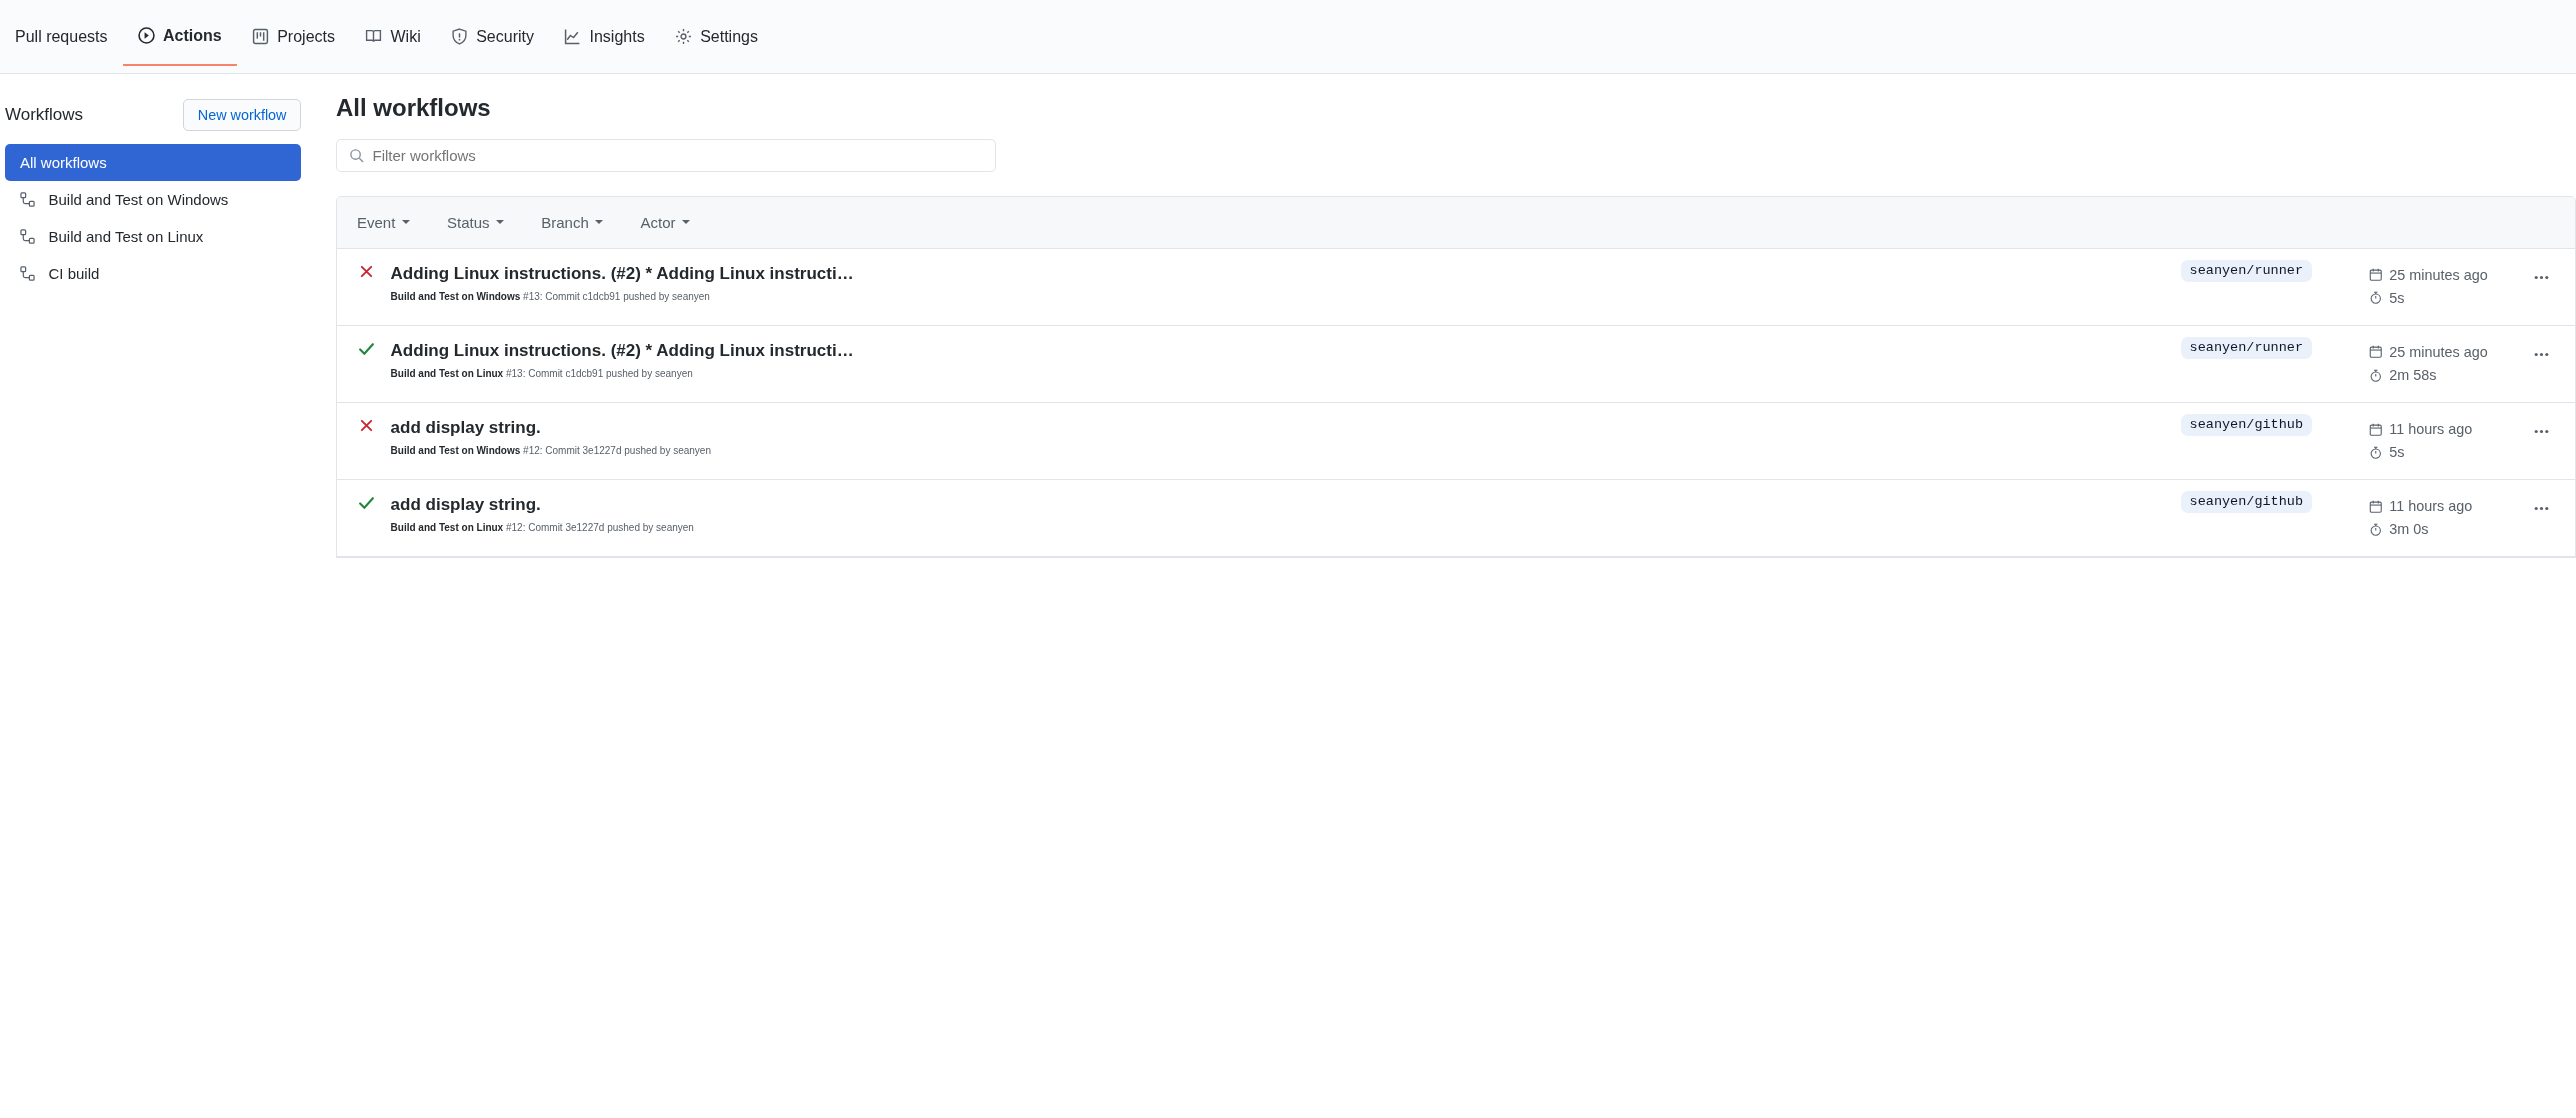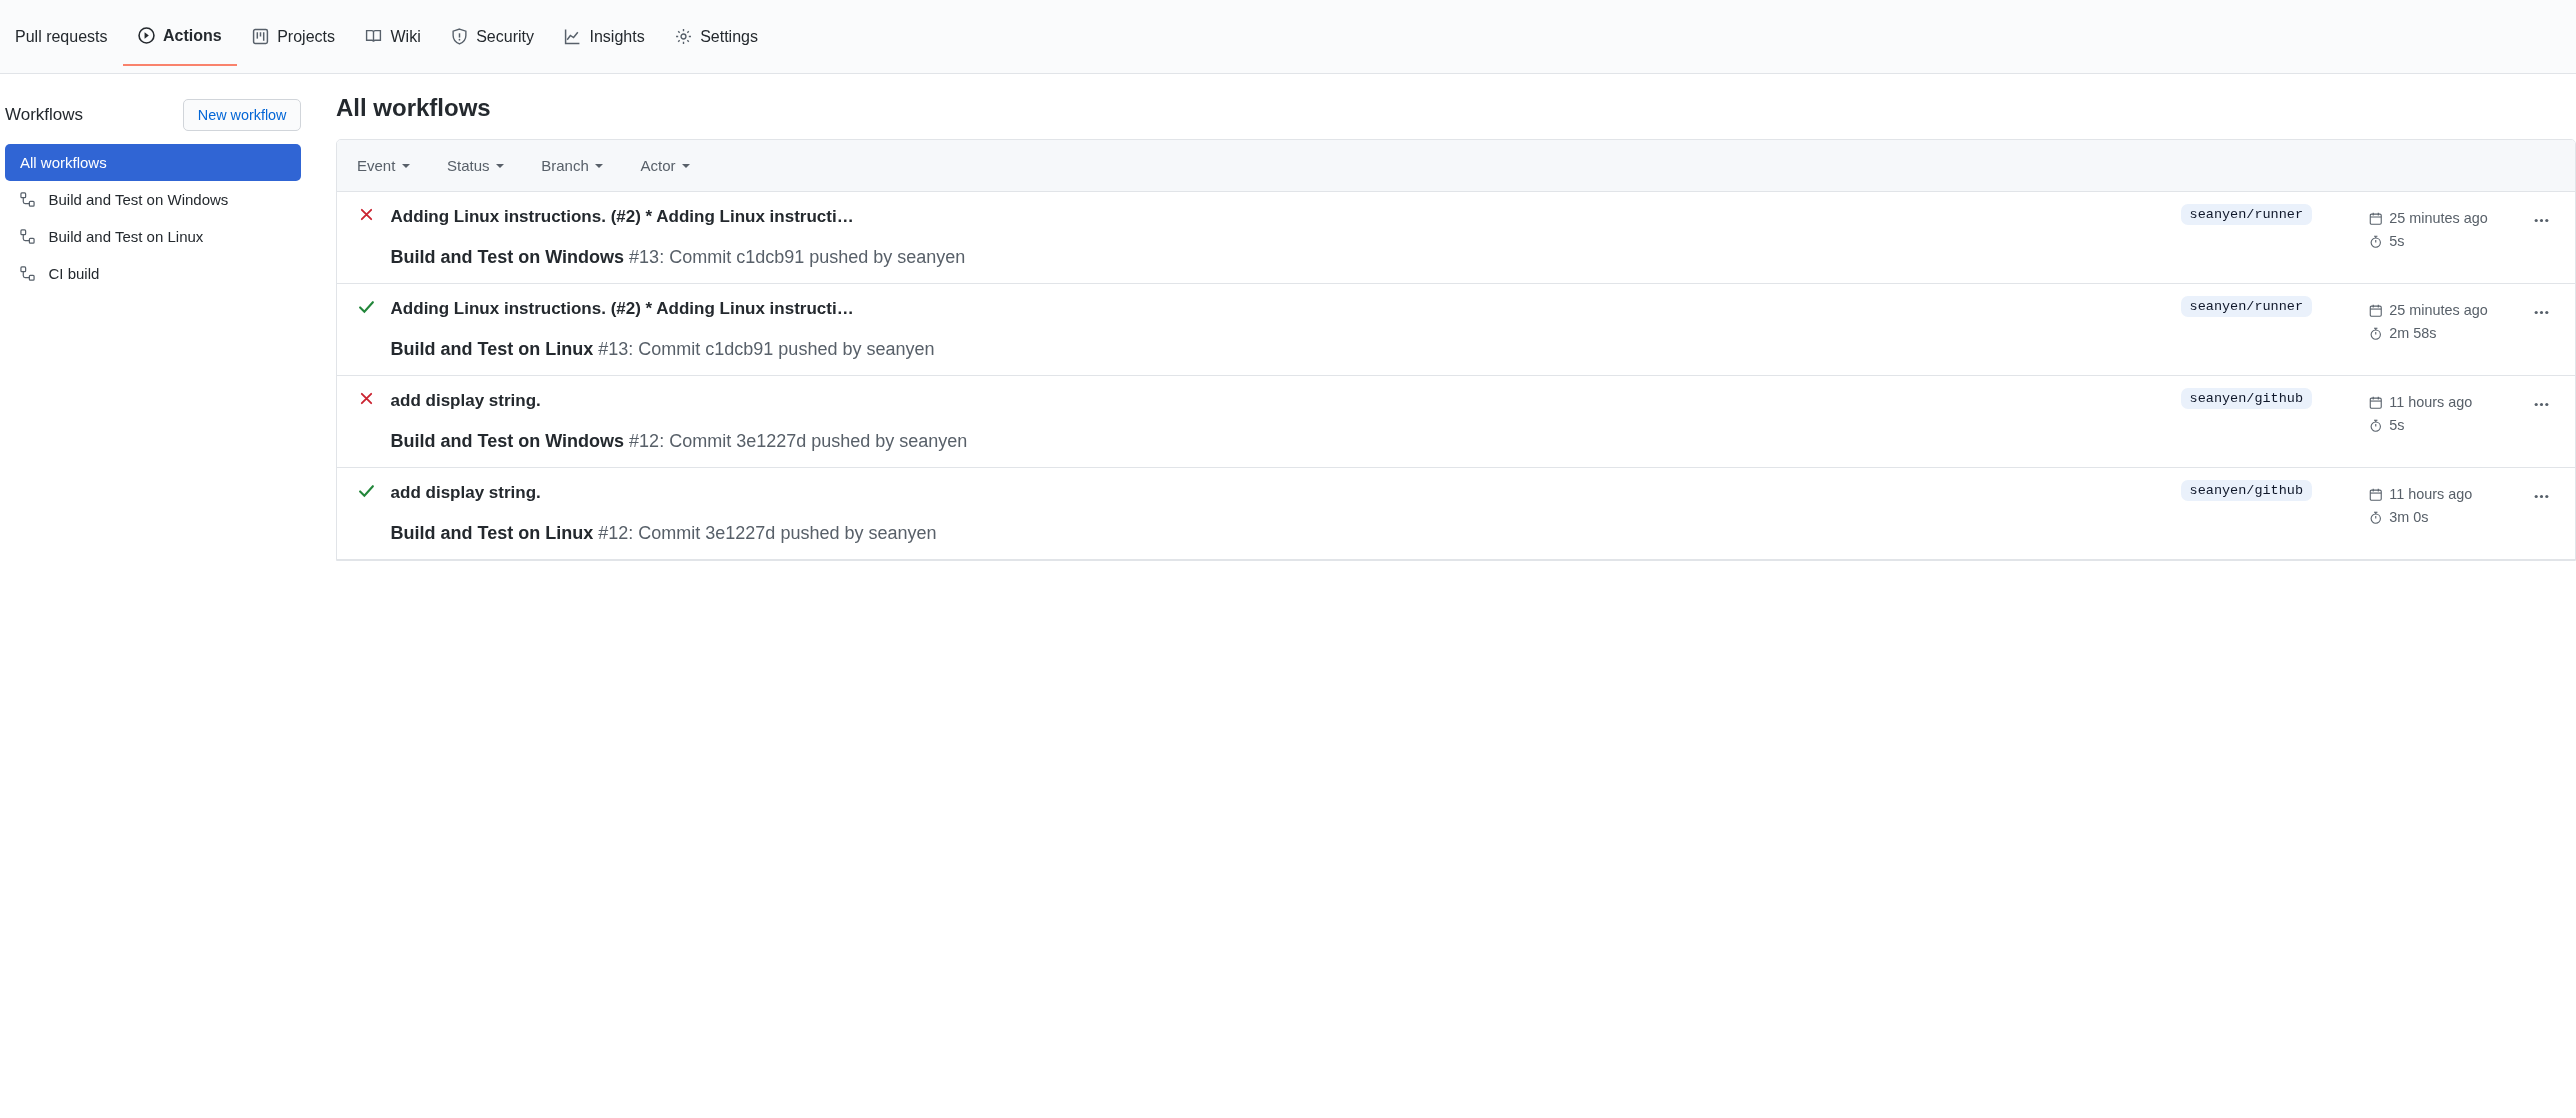--- a/index.html
+++ b/index.html
@@ -140,23 +140,23 @@
   .run-title {
     font-size: 17px;
     font-weight: 600;
     color: #24292e;
     white-space: nowrap;
     overflow: hidden;
     text-overflow: ellipsis;
     cursor: pointer;
   }
   .run-sub {
-    font-size: 18px;
+    font-size: 10px;
     color: #586069;
-    margin-top: 20px;
+    margin-top: 7px;
   }
   .run-sub .wf-name { font-weight: 600; color: #24292e; }
   .run-branch {
     flex-shrink: 0;
     padding: 0 8.5px;
     margin: 0 34px;
   }
   .branch-label {
     background: #eaf1fb;
     color: #0f172a;
@@ -277,20 +277,27 @@
             <path d="M3.5 6v4.5c0 1.1.9 2 2 2H10" stroke="#57606a" stroke-width="1.3" fill="none"></path>
           </svg>
         <span>CI build</span>
       </li>
     </ul>
   </aside>
 
   <main class="main">
     <h1>All workflows</h1>
 
+    <div class="filter-box">
+      <svg width="15" height="15" viewBox="0 0 16 16" fill="none">
+          <circle cx="7" cy="7" r="5" stroke="#8a949e" stroke-width="1.5"></circle>
+          <line x1="11" y1="11" x2="15" y2="15" stroke="#8a949e" stroke-width="1.5"></line>
+        </svg>
+      <input type="text" placeholder="Filter workflows" style="">
+    </div>
 
     <div class="runs-box">
       <div class="runs-header">
         <div class="filter-dd">
             <span>Event</span>
             <span class="caret"></span>
           </div>
         <div class="filter-dd">
             <span>Status</span>
             <span class="caret"></span>

